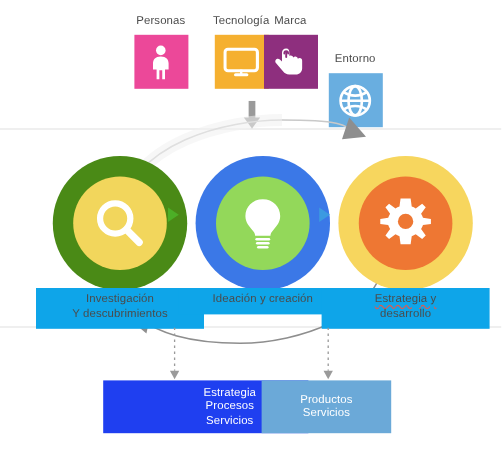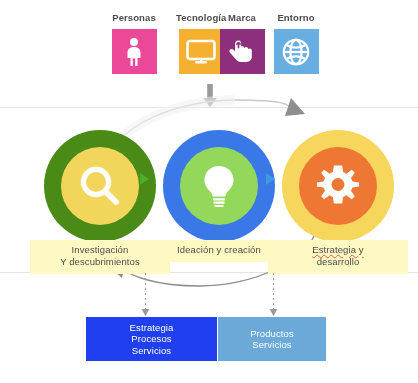--- a/index.html
+++ b/index.html
@@ -24,21 +24,20 @@
     left: 109px;
     top: 12px;
     width: 212px;
     height: 72px;
   }
   .input-col {
     position: absolute;
     top: 0;
     width: 50px;
     text-align: center;
-    font-weight: bold;
   }
   .input-col .input-label {
     font-size: 9.5px;
     color: #4b4b4b;
     line-height: 12px;
     white-space: nowrap;
     letter-spacing: 0.1px;
   }
   .input-tile {
     margin-top: 5px;
@@ -126,21 +125,21 @@
 
   
   .caption {
     position: absolute;
     top: 240px;
     width: 140px;
     text-align: center;
     font-size: 9.5px;
     line-height: 12px;
     color: #4b4b4b;
-    background: #fef9c3;
+    background: #0ea5e9;
     padding: 4px 0 6px 0;
     letter-spacing: 0.1px;
   }
   #caption-0 { left: 30px; }
   #caption-1 { left: 149px; }
   #caption-2 { left: 268px; }
   .caption .spell {
     text-decoration: underline;
     text-decoration-style: wavy;
     text-decoration-color: #e05a4f;
@@ -167,20 +166,21 @@
     text-align: center;
     color: #ffffff;
     font-size: 9.5px;
     line-height: 11.5px;
     letter-spacing: 0.1px;
   }
   #outbox-0 {
     left: 86px;
     width: 131px;
     background: #1f3ff0;
+    padding-left: 40px;
   }
   #outbox-1 {
     left: 218px;
     width: 108px;
     background: #6ba9d8;
   }
 </style>
 </head>
 <body>
 
@@ -219,21 +219,21 @@
         <span>
           <svg width="28" height="28" viewBox="0 0 28 28">
             <path d="M10.5 2.5 C8.3 2.5 7 4.1 7 6 L7 13.2 L5.2 11.6 C4 10.6 2.4 10.9 1.7 12 C1.1 13 1.4 14.1 2.3 15 L8 21.6 C9.2 23.1 10.7 24 13 24 L18.5 24 C21.6 24 23.8 21.9 23.8 18.8 L23.8 12.6 C23.8 11.3 22.9 10.4 21.7 10.4 C21.1 10.4 20.6 10.6 20.2 11 C20.1 9.9 19.2 9.1 18.1 9.1 C17.4 9.1 16.8 9.4 16.4 9.9 C16.2 8.9 15.3 8.2 14.3 8.2 C13.8 8.2 13.4 8.3 13.1 8.6 L13.1 6 C13.1 4.1 12.6 2.5 10.5 2.5 Z" fill="#ffffff"></path>
             <path d="M10.5 5.4 L10.5 9.6" stroke="#8e2f7e" stroke-width="1.6" stroke-linecap="round" fill="none"></path>
             <path d="M8.9 6.6 C8.9 5.3 9.6 4.7 10.5 4.7 C11.4 4.7 12.1 5.3 12.1 6.6" stroke="#8e2f7e" stroke-width="1.5" fill="none" stroke-linecap="round"></path>
           </svg>
         </span>
       </div>
     </div>
 
-    <div class="input-col" style="left:162px;">
+    <div class="input-col" style="left:162px;margin-top:32px;">
       <div class="input-label">Entorno</div>
       <div class="input-tile" style="background:#69aee0;">
         <span>
           <svg width="30" height="30" viewBox="0 0 30 30">
             <g fill="none" stroke="#ffffff" stroke-width="2.2">
               <circle cx="15" cy="15" r="12.2"></circle>
               <ellipse cx="15" cy="15" rx="5.6" ry="12.2"></ellipse>
               <line x1="2.8" y1="15" x2="27.2" y2="15"></line>
               <path d="M5.2 7.6 C8 9.6 11.4 10.7 15 10.7 C18.6 10.7 22 9.6 24.8 7.6"></path>
               <path d="M5.2 22.4 C8 20.4 11.4 19.3 15 19.3 C18.6 19.3 22 20.4 24.8 22.4"></path>

